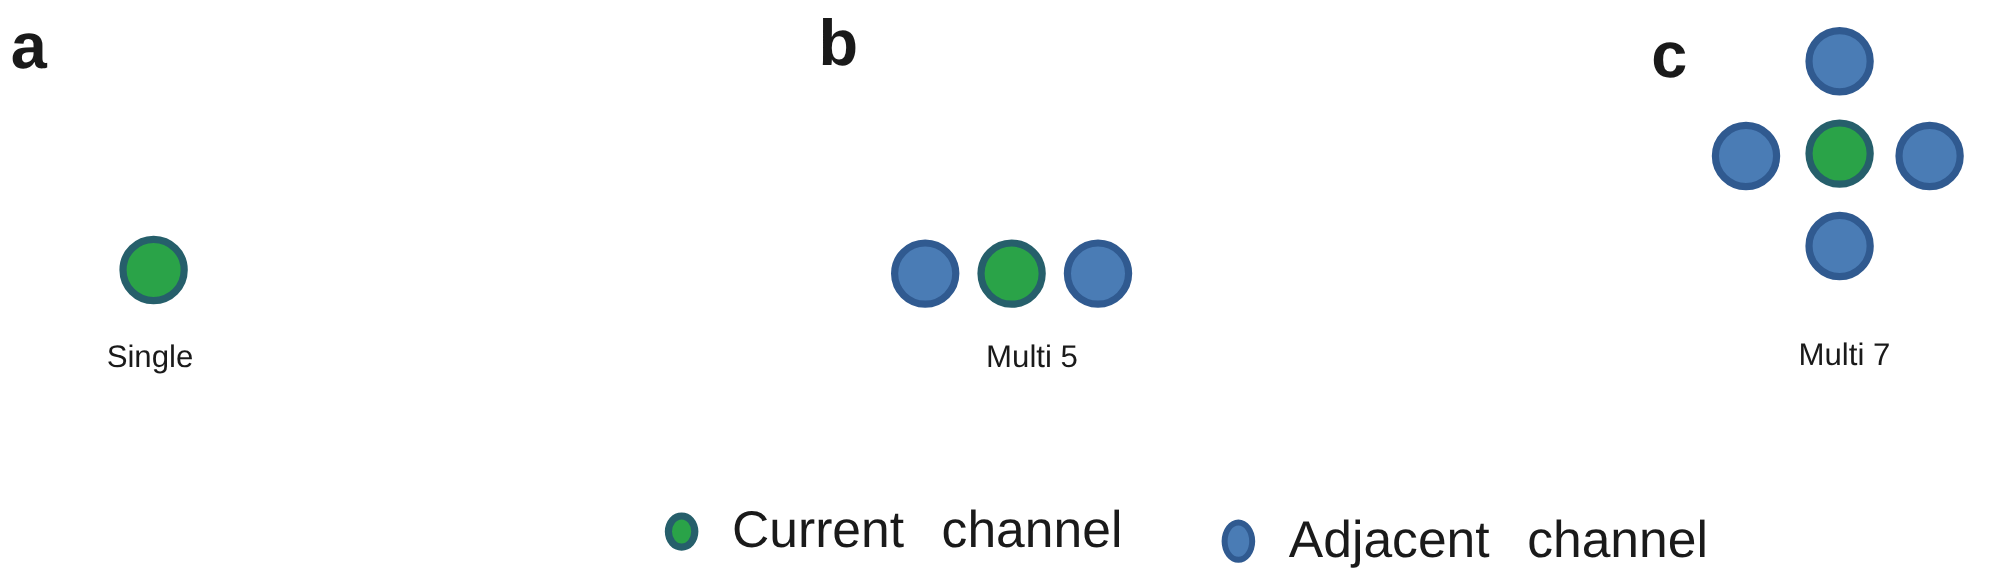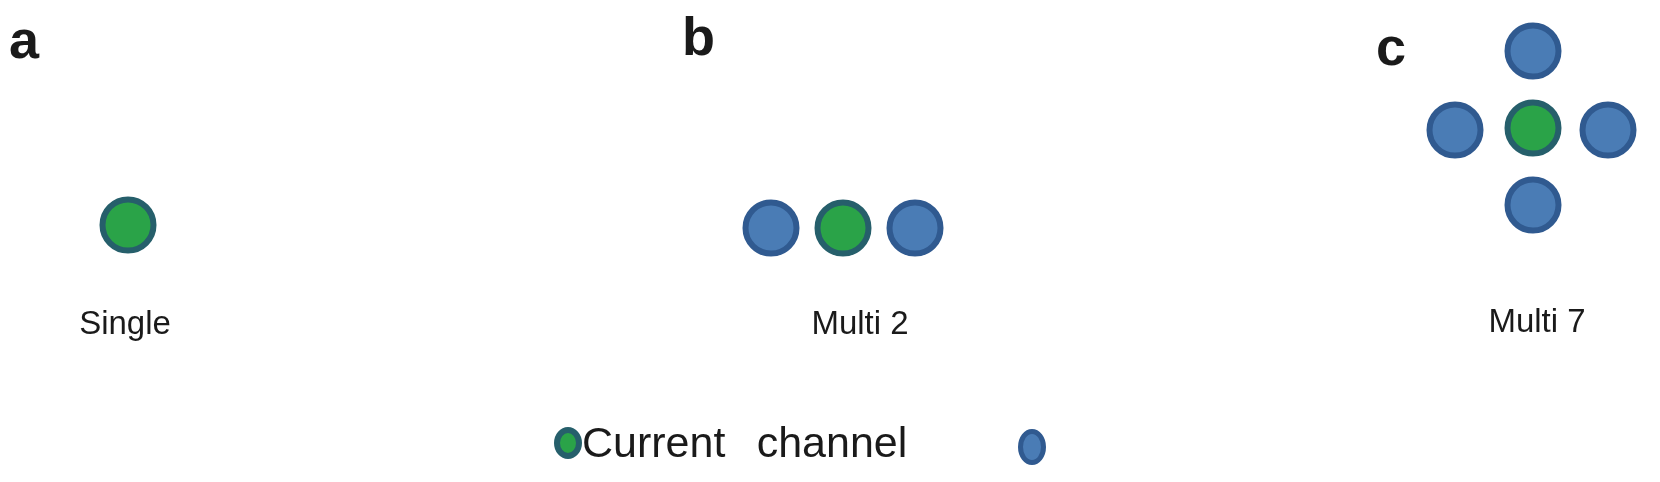--- a/index.html
+++ b/index.html
@@ -40,25 +40,24 @@
     background: var(--current-fill, #2aa348);
     border: 6px solid var(--current-border, #265f6b);
   }
   .dot.adjacent {
     background: var(--adjacent-fill, #4a7cb5);
     border: 6px solid var(--adjacent-border, #305a90);
   }
   .panel-label {
     position: absolute;
     transform: translateX(-50%);
-    font-size: 33px;
+    font-size: 26px;
     line-height: 1.1;
     white-space: nowrap;
     color: var(--text, #1a1a1a);
-    margin-top: 22px;
   }
   .legend-item {
     position: absolute;
     display: flex;
     align-items: center;
   }
   .legend-dot {
     display: inline-block;
     border-radius: 50%;
     box-sizing: border-box;
@@ -76,21 +75,21 @@
     background: var(--adjacent-fill, #4a7cb5);
     border: 5px solid var(--adjacent-border, #305a90);
   }
   .legend-label {
     font-size: 43px;
     line-height: 1;
     white-space: nowrap;
     word-spacing: 0.45em;
     color: var(--text, #1a1a1a);
   }
-  .legend-item .legend-label { }
+  .legend-item .legend-label { margin-left: 28px; }
 
   
   #letter-a { left: 9px;    top: 12px; }
   #letter-b { left: 682px;  top: 9px;  }
   #letter-c { left: 1376px; top: 19px; }
   #dots-a   { left: 128px;  top: 225px; }
   #dots-b   { left: 843px;  top: 228px; }
   #dots-c   { left: 1533px; top: 128px; }
   #label-a  { left: 125px;  top: 283px; }
   #label-b  { left: 860px;  top: 283px; }
@@ -111,21 +110,21 @@
     <div class="panel-label" id="label-a">Single</div>
   </section>
 
   <section>
     <span class="panel-letter" id="letter-b">b</span>
     <div class="dots" id="dots-b">
         <span class="dot adjacent" style="left: -72px; top: 0px;"></span>
         <span class="dot current" style="left: 0px; top: 0px;"></span>
         <span class="dot adjacent" style="left: 72px; top: 0px;"></span>
       </div>
-    <div class="panel-label" id="label-b">Multi 2</div>
+    <div class="panel-label" id="label-b">Multi 5</div>
   </section>
 
   <section>
     <span class="panel-letter" id="letter-c">c</span>
     <div class="dots" id="dots-c">
         <span class="dot adjacent" style="left: 0px; top: -77px;"></span>
         <span class="dot adjacent" style="left: -78px; top: 2px;"></span>
         <span class="dot current" style="left: 0px; top: 0px;"></span>
         <span class="dot adjacent" style="left: 75px; top: 2px;"></span>
         <span class="dot adjacent" style="left: 0px; top: 77px;"></span>
@@ -133,16 +132,17 @@
     <div class="panel-label" id="label-c">Multi 7</div>
   </section>
 
   <div>
     <div class="legend-item" id="legend-current">
       <span class="legend-dot current"></span>
       <span class="legend-label">Current channel</span>
     </div>
     <div class="legend-item" id="legend-adjacent">
       <span class="legend-dot adjacent"></span>
+      <span class="legend-label">Adjacent channel</span>
     </div>
   </div>
 
 </div>
 
 </body></html>

